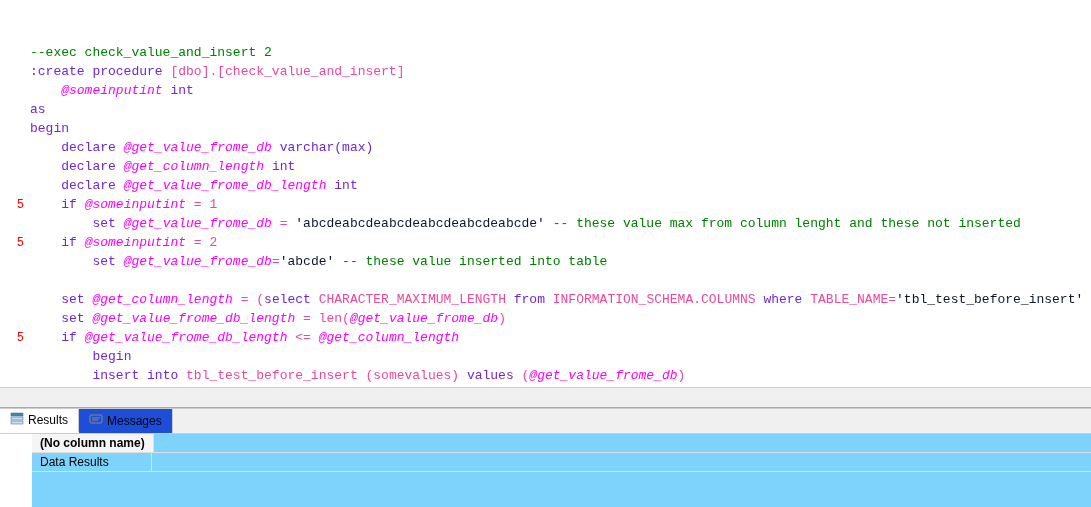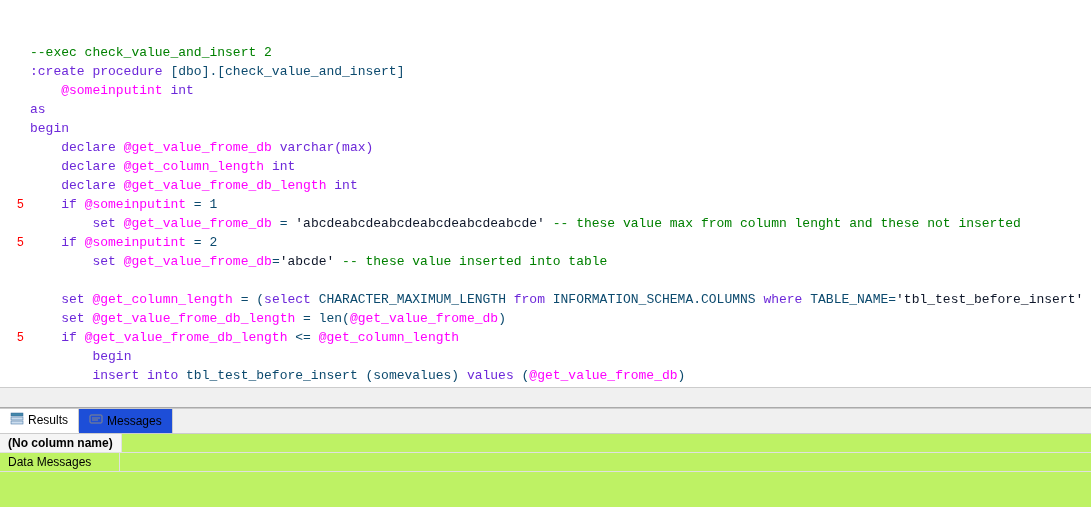--- a/index.html
+++ b/index.html
@@ -38,22 +38,22 @@
       left: -26px;
       width: 20px;
       text-align: right;
       color: #ff0000;
       font-size: 12px;
       user-select: none;
     }
     .kw-blue { color: #6d28d9; }
     .str { color: #0f172a; }
     .comment { color: #008000; }
-    .plain { color: #0c4a6e; }
-    .var-pink { color: #ff00ff; }
+    .plain { color: #ec4899; }
+    .var-pink { color: #ff00ff; font-style: italic; }
 
     .bottom-bar {
       height: 20px;
       background: #f0f0f0;
       border-top: 1px solid #cccccc;
       display: flex;
       align-items: center;
       padding: 0 4px;
     }
     .scroll-indicator {
@@ -78,23 +78,24 @@
       font-family: 'Segoe UI', Arial, sans-serif;
       background: #1d4ed8;
       color: #000;
       gap: 4px;
     }
     .tab.active {
       background: #ffffff;
       border-bottom: 2px solid #ffffff;
     }
     .results-grid {
-      background: #bef264;
+      background: #7dd3fc;
       flex: 1;
       overflow: hidden;
+      margin-left: 32px;
     }
     .grid-row {
       display: flex;
       border-bottom: 1px solid #e0e0e0;
     }
     .grid-cell {
       padding: 2px 8px;
       font-size: 12px;
       font-family: 'Segoe UI', Arial, sans-serif;
       border-right: 1px solid #e0e0e0;
@@ -140,16 +141,16 @@
             <line x1="3" y1="7" x2="9" y2="7" stroke="#888" stroke-width="1"></line>
           </svg></span>
         <span>Messages</span>
       </div>
     </div>
   <div class="results-grid" id="results-grid">
   <div class="grid-row">
         <div class="grid-cell grid-header">(No column name)</div>
       </div>
       <div class="grid-row">
-        <div class="grid-cell">Data Messages</div>
+        <div class="grid-cell">Data Results</div>
       </div>
     </div>
 </div>
 
 </body></html>

